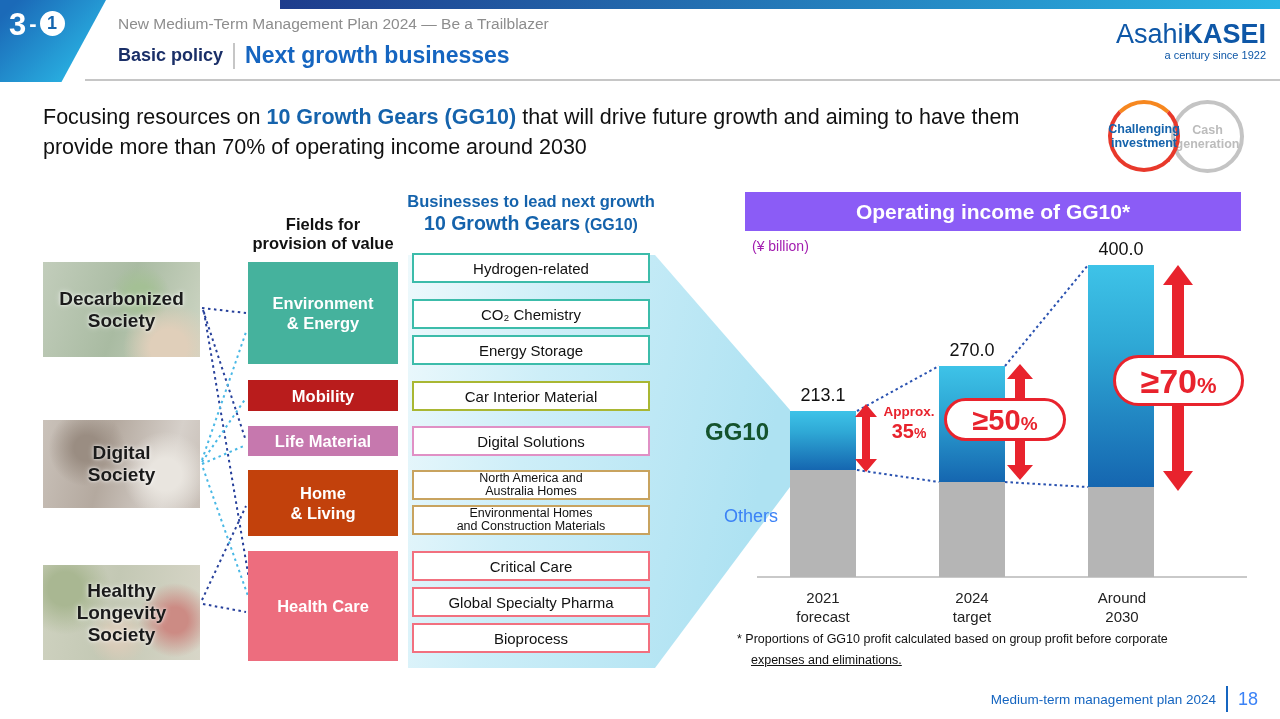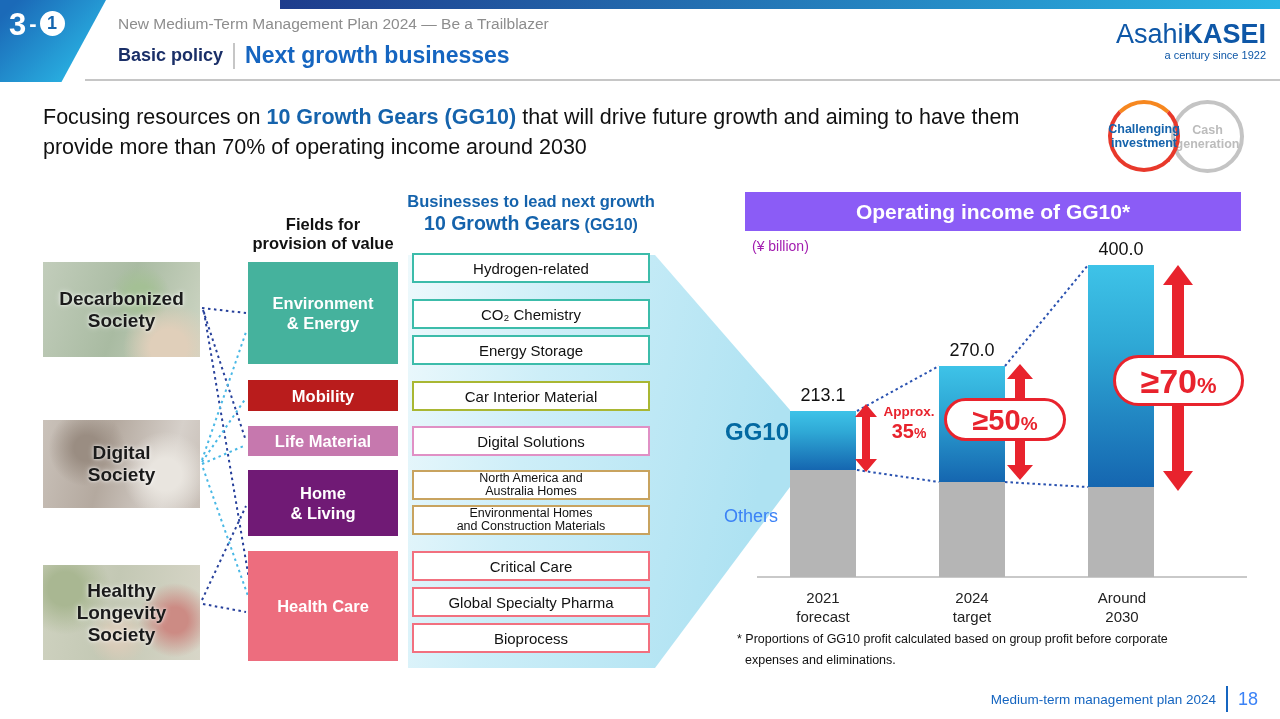--- a/index.html
+++ b/index.html
@@ -59,21 +59,21 @@
                linear-gradient(100deg,#cfd2c0,#c3c8b4 45%,#d8d6c8);}
 
   
   .fields-header{position:absolute;left:233px;top:215px;width:180px;text-align:center;
                  font-size:16.5px;line-height:19px;font-weight:bold;color:#111;}
   .field{position:absolute;left:248px;width:150px;display:flex;align-items:center;justify-content:center;
          text-align:center;color:#fff;font-weight:bold;font-size:16.5px;line-height:20px;z-index:2;}
   .f-env{top:262px;height:102px;background:#45b29d;}
   .f-mob{top:380px;height:31px;background:#b91c1c;}
   .f-life{top:426px;height:30px;background:#c678ae;}
-  .f-home{top:470px;height:66px;background:#701a75;}
+  .f-home{top:470px;height:66px;background:#c2410c;}
   .f-health{top:551px;height:110px;background:#ed6d7e;}
 
   
   .gg10-header{position:absolute;left:395px;top:191px;width:272px;text-align:center;color:#1563ac;font-weight:bold;z-index:2;}
   .gg10-header .l1{font-size:16.5px;line-height:20px;}
   .gg10-header .l2{font-size:19.5px;line-height:24px;}
   .gg10-header .l2 .sfx{font-size:16px;}
   .biz{position:absolute;left:412px;width:238px;height:30px;background:#fff;border:2px solid #999;
        box-sizing:border-box;display:flex;align-items:center;justify-content:center;text-align:center;
        font-size:15px;color:#111;z-index:2;}
@@ -90,36 +90,36 @@
   .chart-unit{position:absolute;left:752px;top:238px;font-size:14px;color:#a21caf;z-index:2;}
   .bar{position:absolute;bottom:142px;width:66px;display:flex;flex-direction:column;z-index:1;}
   .bar-1{left:790px;} .bar-2{left:939px;} .bar-3{left:1088px;}
   .seg-gg10{background:linear-gradient(to bottom,#3ec3e8,#2fa9d6 35%,#1566b0);}
   .seg-others{background:#b5b5b5;}
   .bar-value{position:absolute;bottom:calc(100% + 5px);left:-27px;right:-27px;text-align:center;
              font-size:18px;color:#111;}
   .baseline{position:absolute;left:757px;top:576px;width:490px;height:2px;background:#c9c9c9;}
   .xlabel{position:absolute;top:588px;width:120px;text-align:center;font-size:15px;line-height:19px;color:#222;}
   .xl-1{left:763px;} .xl-2{left:912px;} .xl-3{left:1062px;}
-  .lbl-gg10{position:absolute;left:705px;top:418px;width:84px;text-align:right;
-            font-size:24px;font-weight:bold;color:#0369a1;z-index:2;}
+  .lbl-gg10{position:absolute;left:705px;top:418px;width:84px;text-align:left;
+            font-size:24px;font-weight:bold;color:#14532d;z-index:2;}
   .lbl-others{position:absolute;left:711px;top:506px;width:80px;text-align:center;
               font-size:18px;color:#3b82f6;z-index:2;}
   .approx{position:absolute;left:877px;top:404px;width:64px;text-align:center;color:#e8232d;font-weight:bold;z-index:3;}
   .approx .l1{font-size:13.5px;line-height:16px;}
   .approx .l2{font-size:20px;line-height:22px;}
   .approx .l2 .pc{font-size:14px;}
   .pill{position:absolute;background:#fff;border:3px solid #e8232d;border-radius:30px;color:#e8232d;
         font-weight:bold;display:flex;align-items:baseline;justify-content:center;z-index:4;box-sizing:border-box;}
   .pill-50{left:944px;top:398px;width:122px;height:43px;padding-top:3px;}
   .pill-50 .v{font-size:29px;line-height:33px;} .pill-50 .pc{font-size:19px;}
   .pill-70{left:1113px;top:355px;width:131px;height:51px;border-width:3.5px;padding-top:4px;}
   .pill-70 .v{font-size:34px;line-height:38px;} .pill-70 .pc{font-size:22px;}
   .footnote{position:absolute;left:737px;top:629px;width:510px;font-size:12.5px;line-height:21px;color:#111;}
-  .footnote .l2{margin-left:8px;}
+  .footnote .l2{margin-left:14px;text-decoration:underline;}
 
   
   .footer{position:absolute;right:22px;top:686px;display:flex;align-items:center;z-index:2;}
   .footer .lab{font-size:13.5px;color:#1565c0;}
   .footer .div{width:2px;height:26px;background:#1565c0;margin:0 10px;}
   .footer .pg{font-size:18px;color:#3b82f6;}
 
   svg.layer{position:absolute;left:0;top:0;z-index:0;}
   svg.layer-front{position:absolute;left:0;top:0;z-index:3;pointer-events:none;}
 </style>

